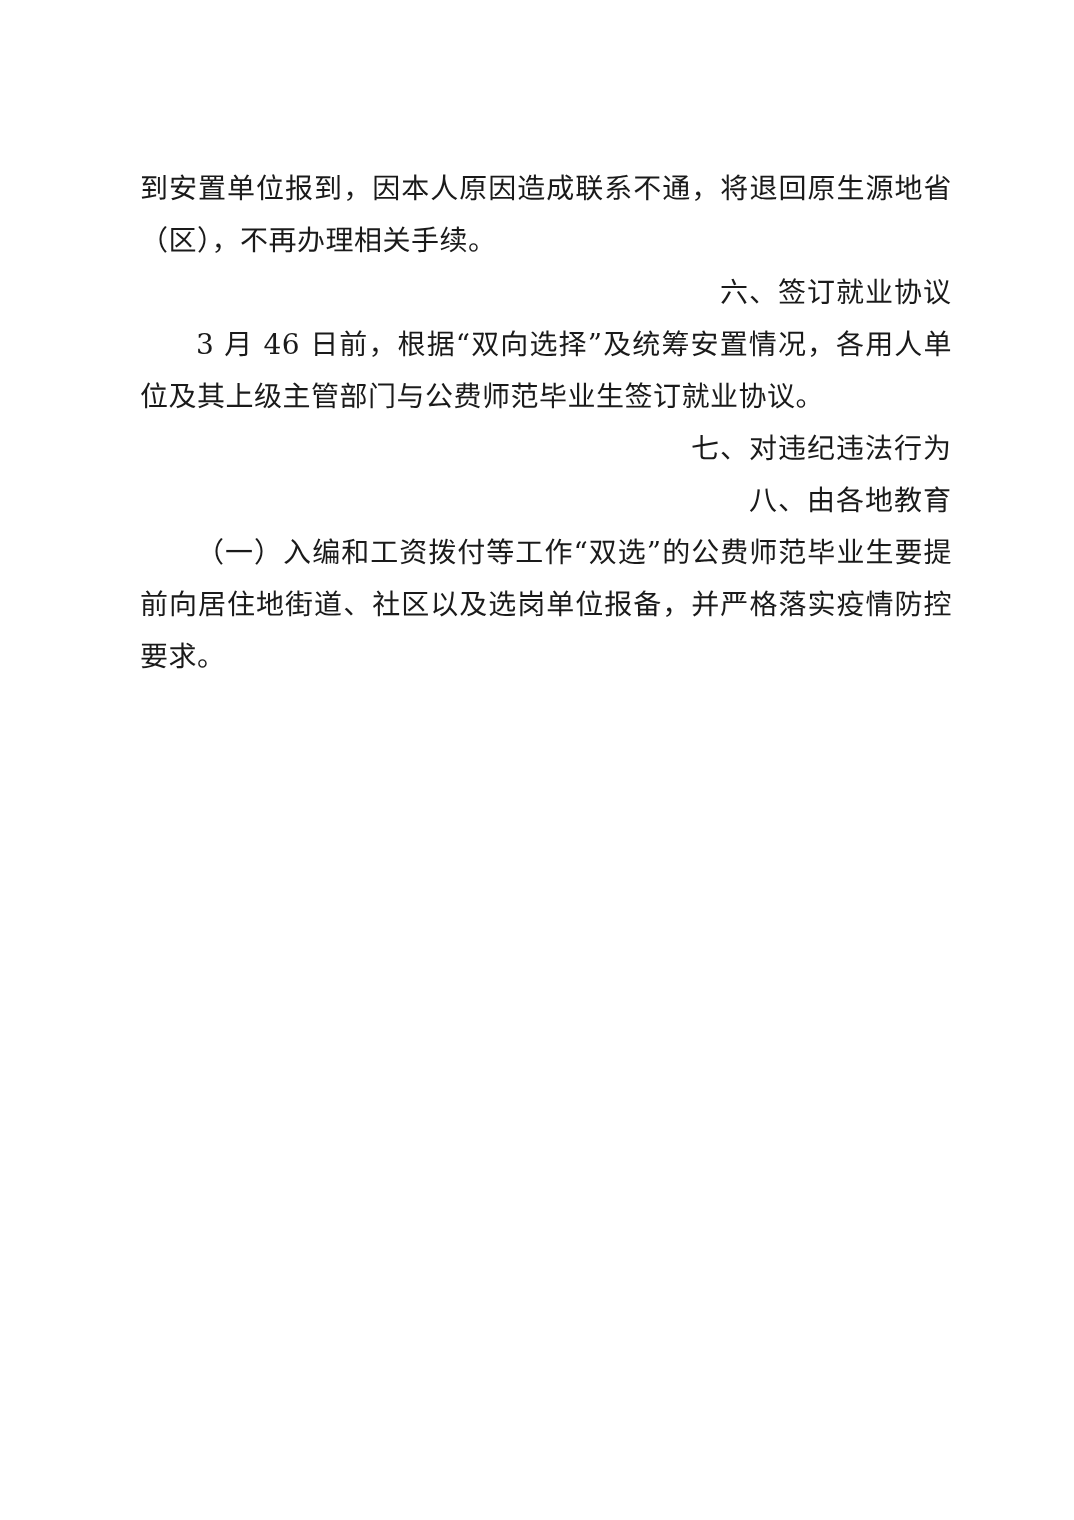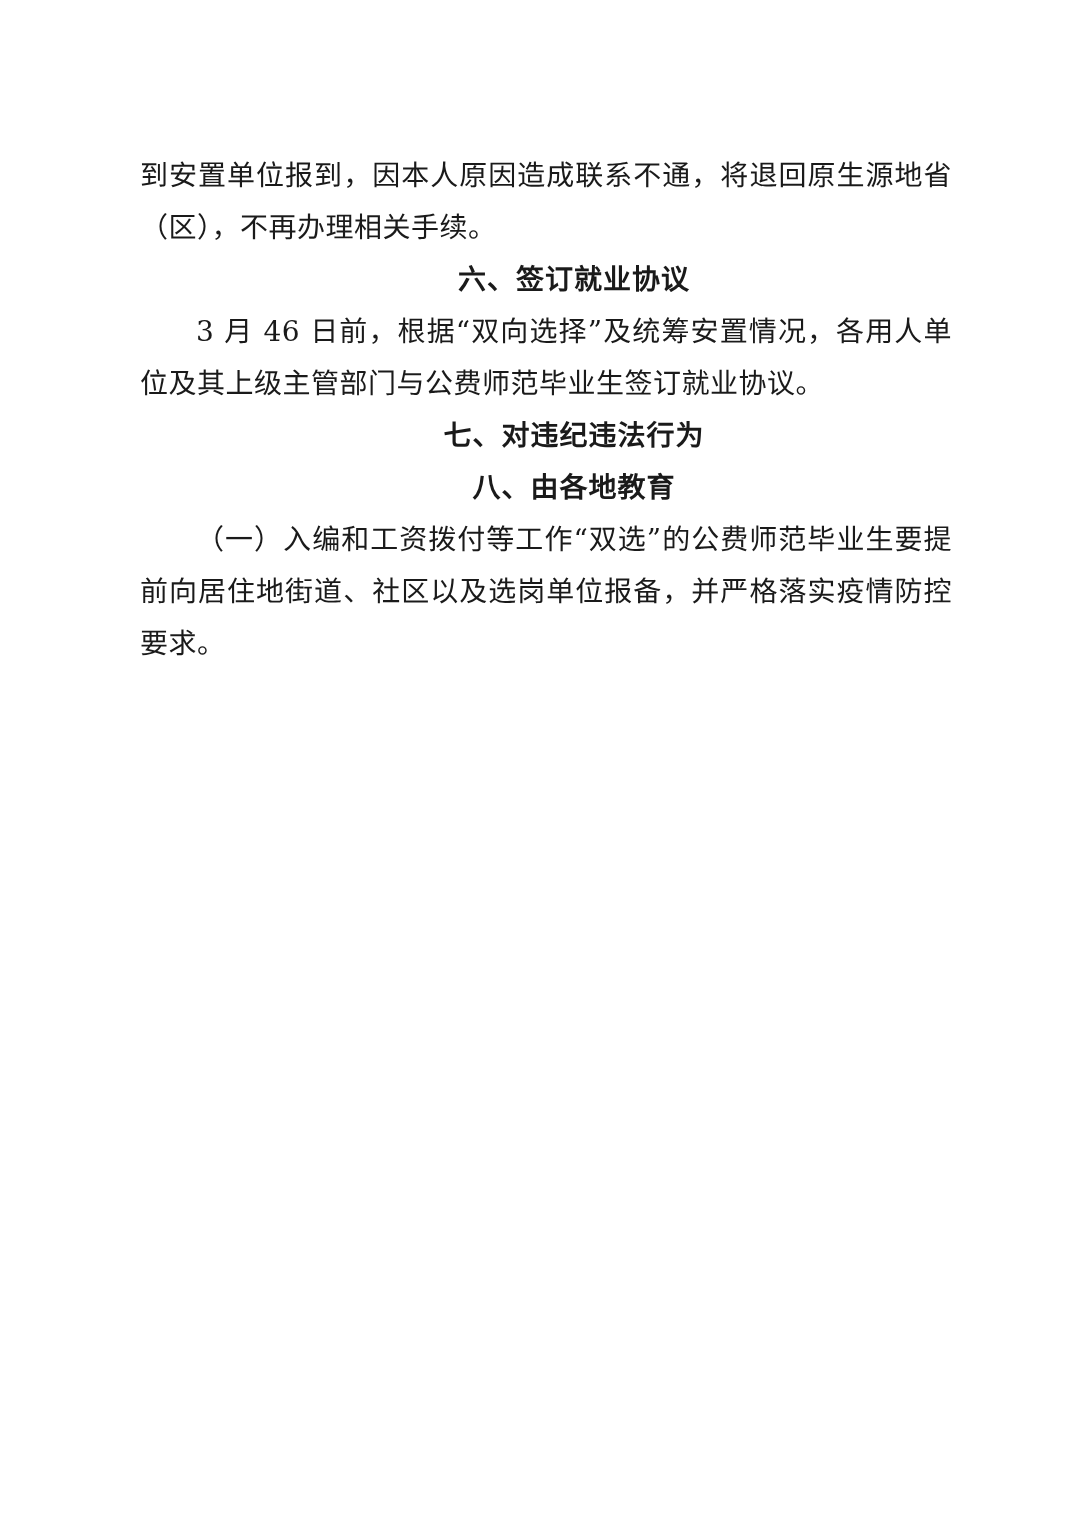--- a/index.html
+++ b/index.html
@@ -8,43 +8,44 @@
     background: #ffffff;
   }
   .page {
     position: relative;
     width: 1074px;
     height: 1224px;
     background: #ffffff;
     box-sizing: border-box;
     overflow: hidden;
     color: #1a1a1a;
+    margin-top: 13px;
   }
   .doc-body {
     position: absolute;
     top: 150px;
     left: 140px;
     width: 812px;
     font-family: "DejaVu Serif", "Liberation Serif", serif;
     font-size: 28px;
     line-height: 52px;
   }
   .para {
     margin: 0;
     text-align: justify;
     letter-spacing: 0.5px;
   }
   .para.indent {
     text-indent: 2em;
   }
   .para.heading {
     font-family: "DejaVu Sans", "Liberation Sans", sans-serif;
-    font-weight: bold;
+    font-weight: normal;
     text-indent: 2em;
-    text-align: center;
+    text-align: right;
     letter-spacing: 1px;
   }
   .page-footer {
     position: absolute;
     top: 1326px;
     left: 0;
     width: 100%;
     text-align: center;
     font-family: "DejaVu Serif", "Liberation Serif", serif;
     font-size: 22px;

